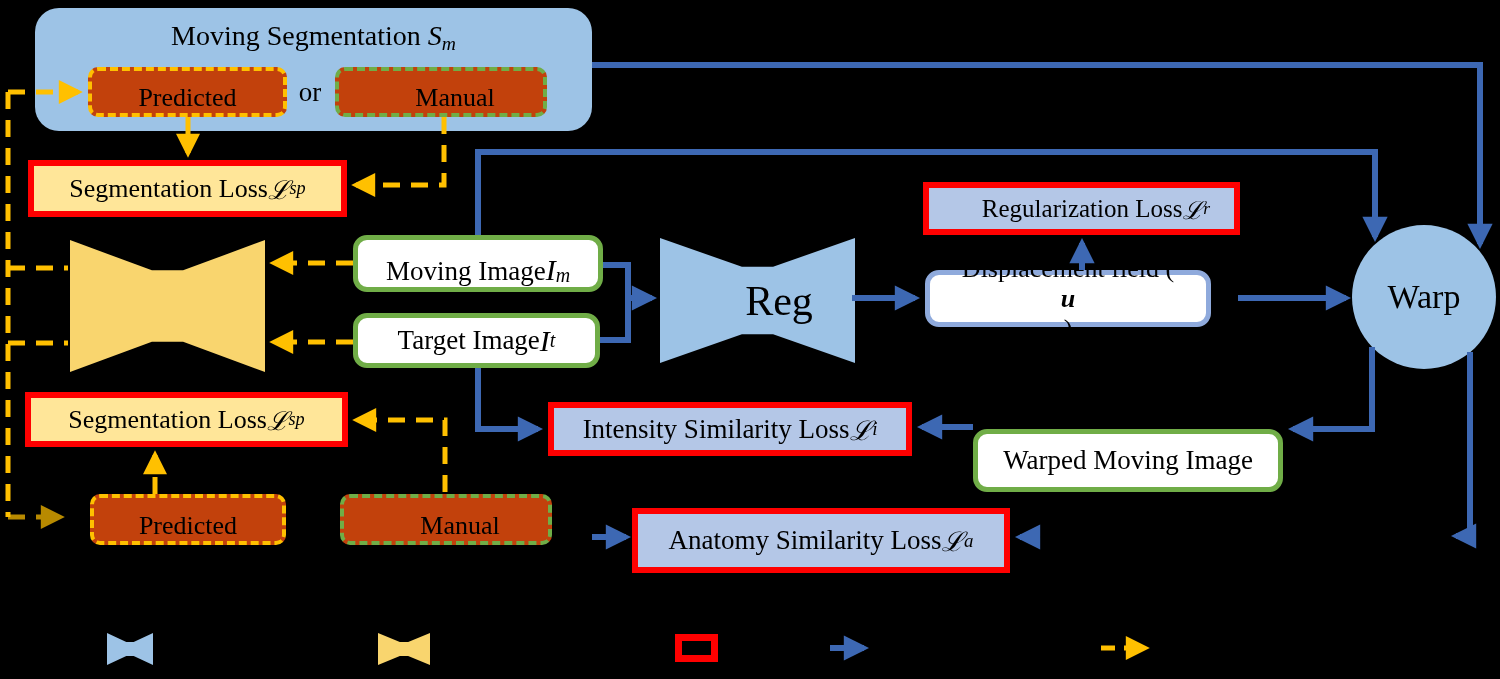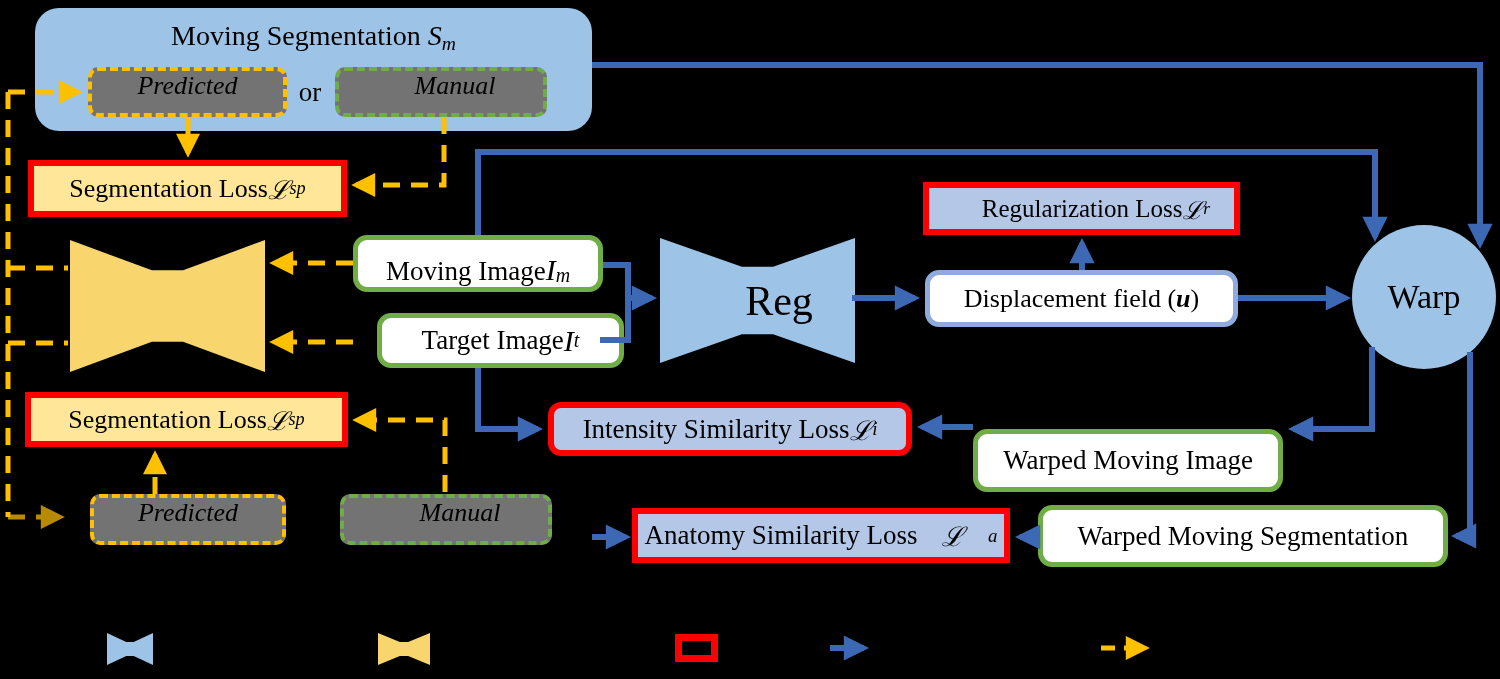--- a/index.html
+++ b/index.html
@@ -10,23 +10,23 @@
   .abs{position:absolute;box-sizing:border-box;}
   .panel{
     background:var(--panel-blue,#9DC3E6);
     border-radius:24px;
   }
   .panel-title{
     position:absolute;left:0;right:0;text-align:center;
     font-size:28px;color:#000;white-space:nowrap;
   }
   .dashbox{
-    background:#737373;border-radius:10px;
-    display:flex;align-items:flex-start;justify-content:center;
-    font-size:26px;white-space:nowrap;font-style:italic;
+    background:#c2410c;border-radius:10px;
+    display:flex;align-items:flex-end;justify-content:center;
+    font-size:26px;white-space:nowrap;
   }
   .dash-yellow{border:4px dashed var(--dash-yellow,#FFC000);}
   .dash-green{border:4px dashed var(--green,#70AD47);padding-left:28px;}
   .or-label{font-size:27px;color:#000;display:flex;align-items:center;justify-content:center;}
   .lossbox{
     border:6px solid var(--red,#FF0000);
     display:flex;align-items:center;justify-content:center;
     font-size:26px;white-space:nowrap;
   }
   .loss-yellow{background:var(--loss-yellow,#FFE699);}
@@ -108,70 +108,67 @@
   </div>
   <div class="abs dashbox dash-green" style="left:340px;top:494px;width:212px;height:51px;">
     <span>Manual</span>
   </div>
 
   <div class="abs greenbox" style="left:353px;top:235px;width:250px;height:57px;align-items:flex-end;">
     <span>Moving Image </span>
       <span class="mi" style="font-size:30px;">I</span>
       <span class="msub" style="font-size:20px;">m</span>
   </div>
-  <div class="abs greenbox" style="left:353px;top:313px;width:247px;height:55px;margin-left:24px;">
+  <div class="abs greenbox" style="left:353px;top:313px;width:247px;height:55px;">
     <span>Target Image </span>
       <span class="mi" style="font-size:30px;">I</span>
       <span class="msub" style="font-size:20px;">t</span>
   </div>
 
   <div class="abs" style="left:660px;top:238px;width:195px;height:125px;">
     <svg class="bowtie bowtie-reg" viewBox="0 0 100 100" preserveAspectRatio="none">
       <polygon points="0,0 42,23 58,23 100,0 100,100 58,77 42,77 0,100"></polygon>
     </svg>
   </div>
   <div class="abs net-label" style="left:660px;top:238px;width:195px;height:125px;font-size:42px;padding-left:43px;">
     <span>Reg</span>
   </div>
 
   <div class="abs lossbox loss-blue" style="left:923px;top:182px;width:317px;height:53px;font-size:25px;padding-left:29px;">
     <span>Regularization Loss </span>
       <span class="scriptL">ℒ</span>
       <span class="msub">r</span>
   </div>
 
-  <div class="abs bluebox" style="left:925px;top:270px;width:313px;height:57px;">
+  <div class="abs bluebox" style="left:925px;top:270px;width:286px;height:57px;flex-direction:column;">
     <span>Displacement field (</span>
       <span class="mbi">u</span>
       <span>)</span>
   </div>
 
   <div class="abs warp-circle" style="left:1352px;top:225px;width:144px;height:144px;">
     <span>Warp</span>
   </div>
 
-  <div class="abs lossbox loss-blue" style="left:548px;top:402px;width:364px;height:54px;font-size:27px;border-radius:13px;">
+  <div class="abs lossbox loss-blue" style="left:548px;top:402px;width:364px;height:54px;font-size:27px;">
     <span>Intensity Similarity Loss </span>
       <span class="scriptL">ℒ</span>
       <span class="msub">i</span>
   </div>
 
   <div class="abs greenbox" style="left:973px;top:395px;width:310px;height:63px;margin-top:34px;">
     <span>Warped Moving Image</span>
   </div>
 
-  <div class="abs lossbox loss-blue" style="left:632px;top:508px;width:378px;height:55px;font-size:27px;gap:24px;">
+  <div class="abs lossbox loss-blue" style="left:632px;top:508px;width:378px;height:65px;font-size:27px;">
     <span>Anatomy Similarity Loss </span>
       <span class="scriptL">ℒ</span>
       <span class="msub">a</span>
   </div>
 
-  <div class="abs greenbox" style="left:1038px;top:505px;width:410px;height:62px;">
-    <span>Warped Moving Segmentation</span>
-  </div>
 
   <div class="abs" style="left:107px;top:633px;width:46px;height:32px;">
     <svg class="bowtie bowtie-legend-blue" viewBox="0 0 100 100" preserveAspectRatio="none">
       <polygon points="0,0 42,28 58,28 100,0 100,100 58,72 42,72 0,100"></polygon>
     </svg>
   </div>
   <div class="abs" style="left:378px;top:633px;width:52px;height:32px;">
     <svg class="bowtie bowtie-legend-yellow" viewBox="0 0 100 100" preserveAspectRatio="none">
       <polygon points="0,0 42,28 58,28 100,0 100,100 58,72 42,72 0,100"></polygon>
     </svg>

